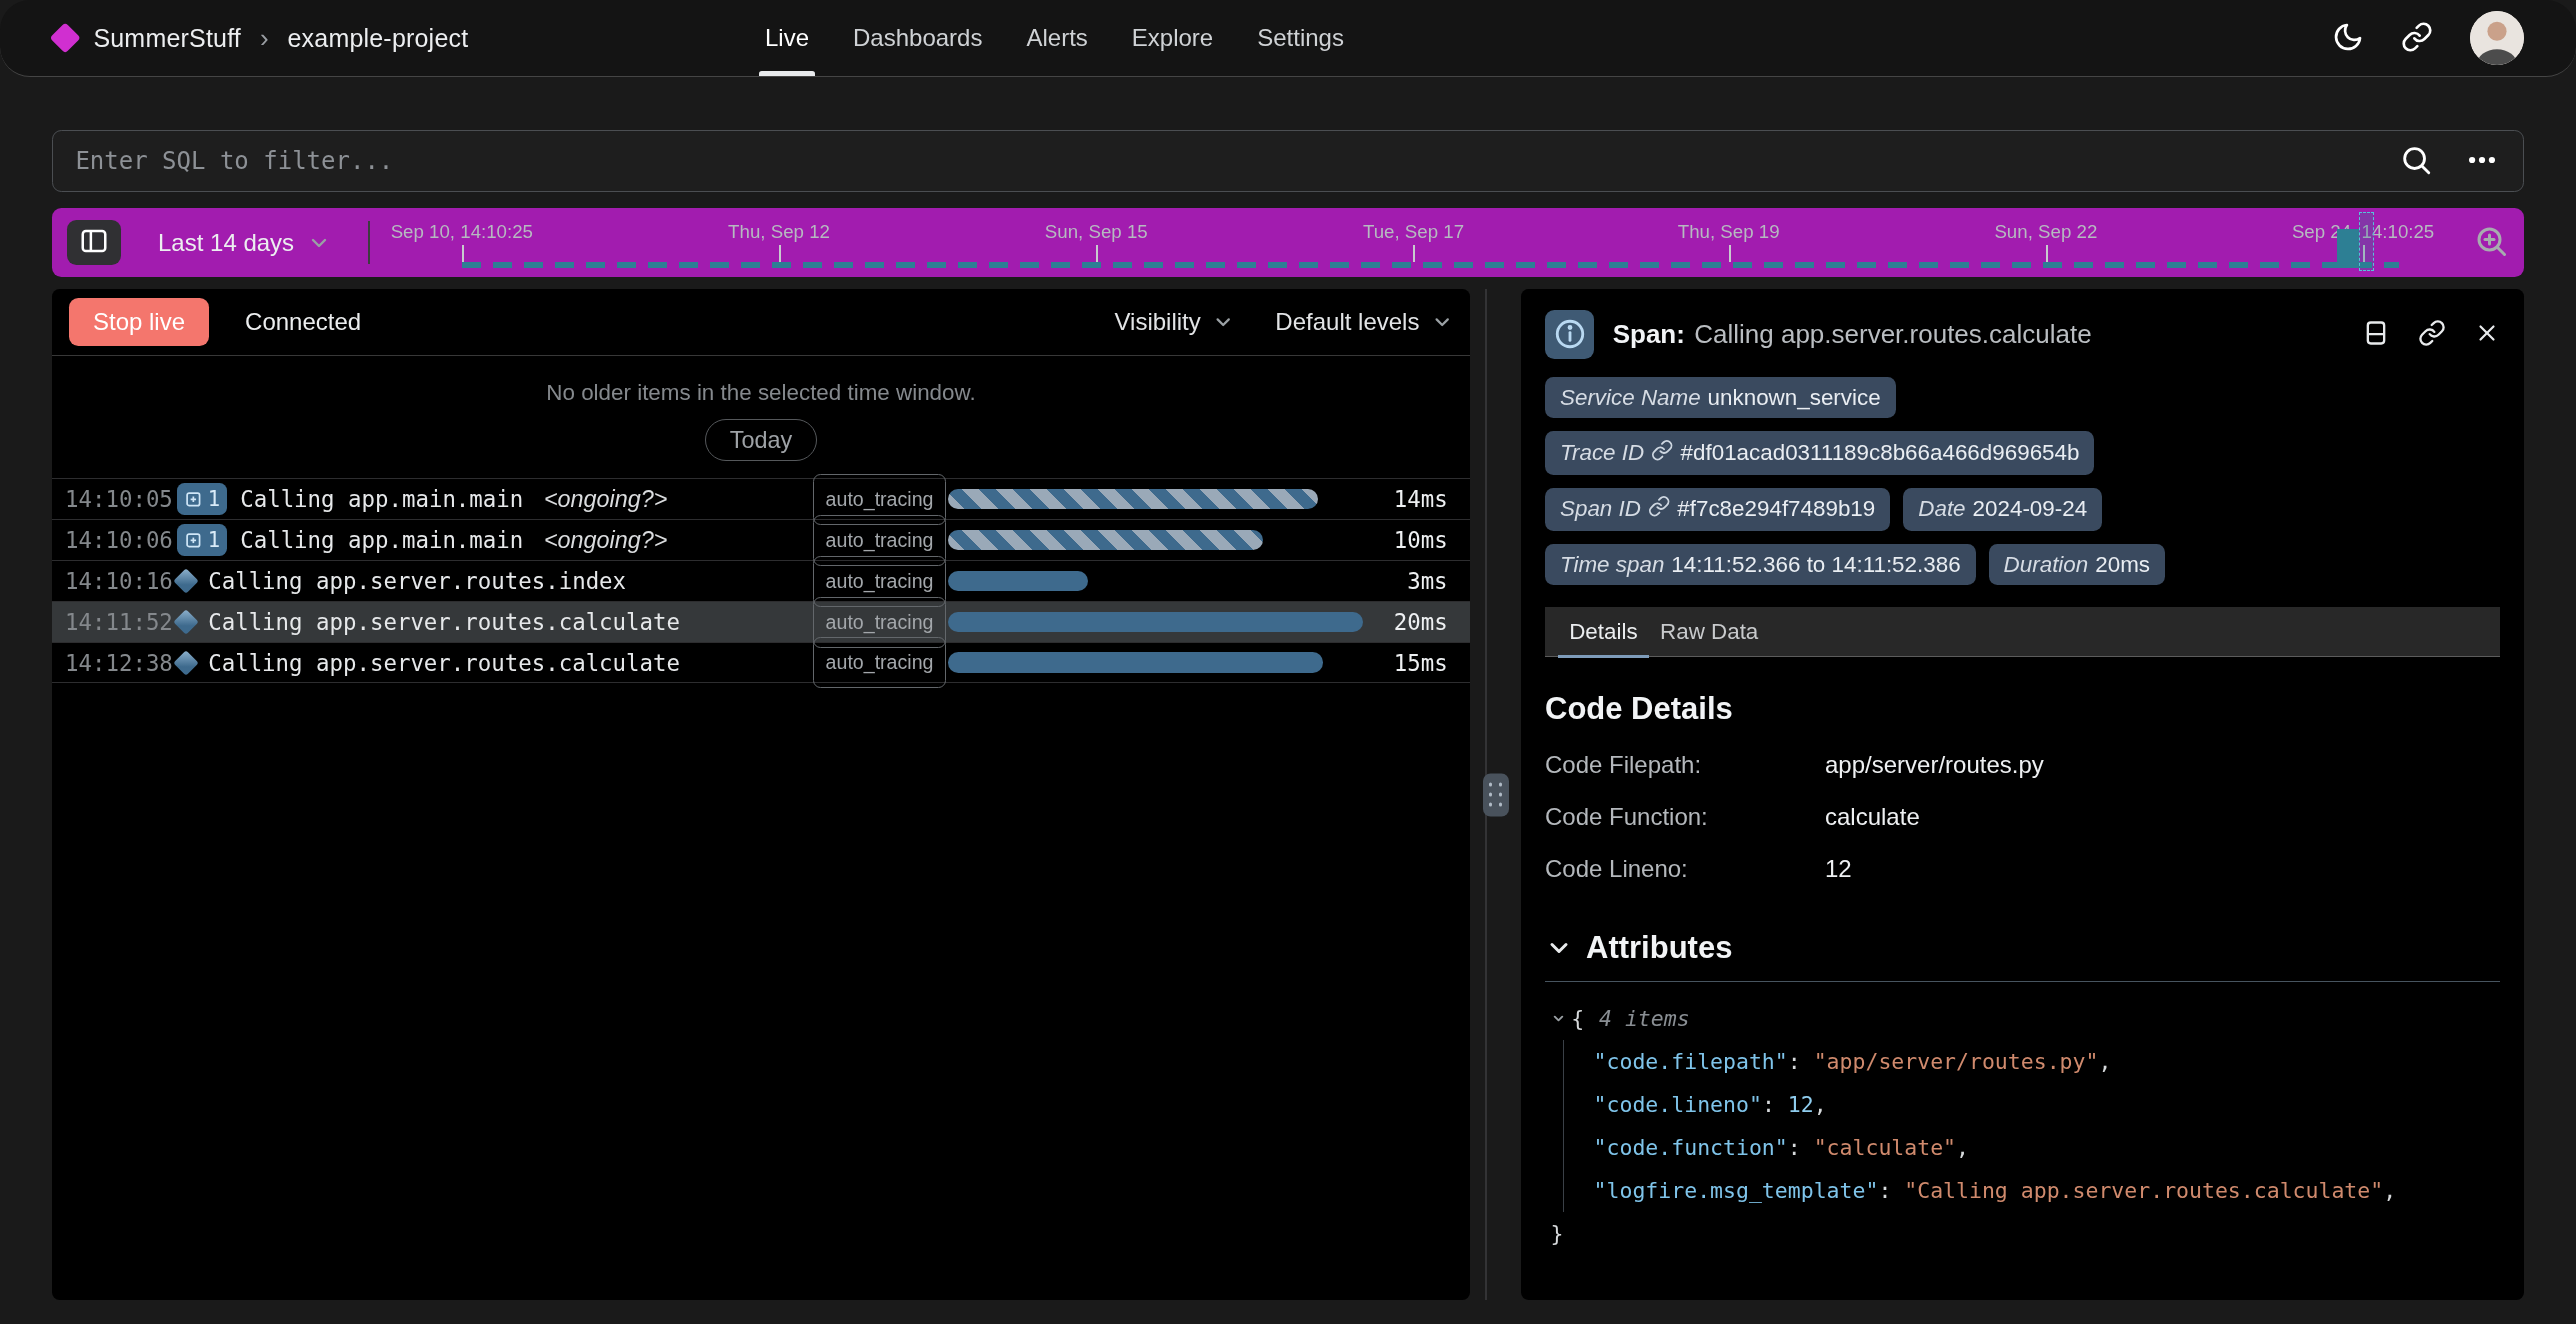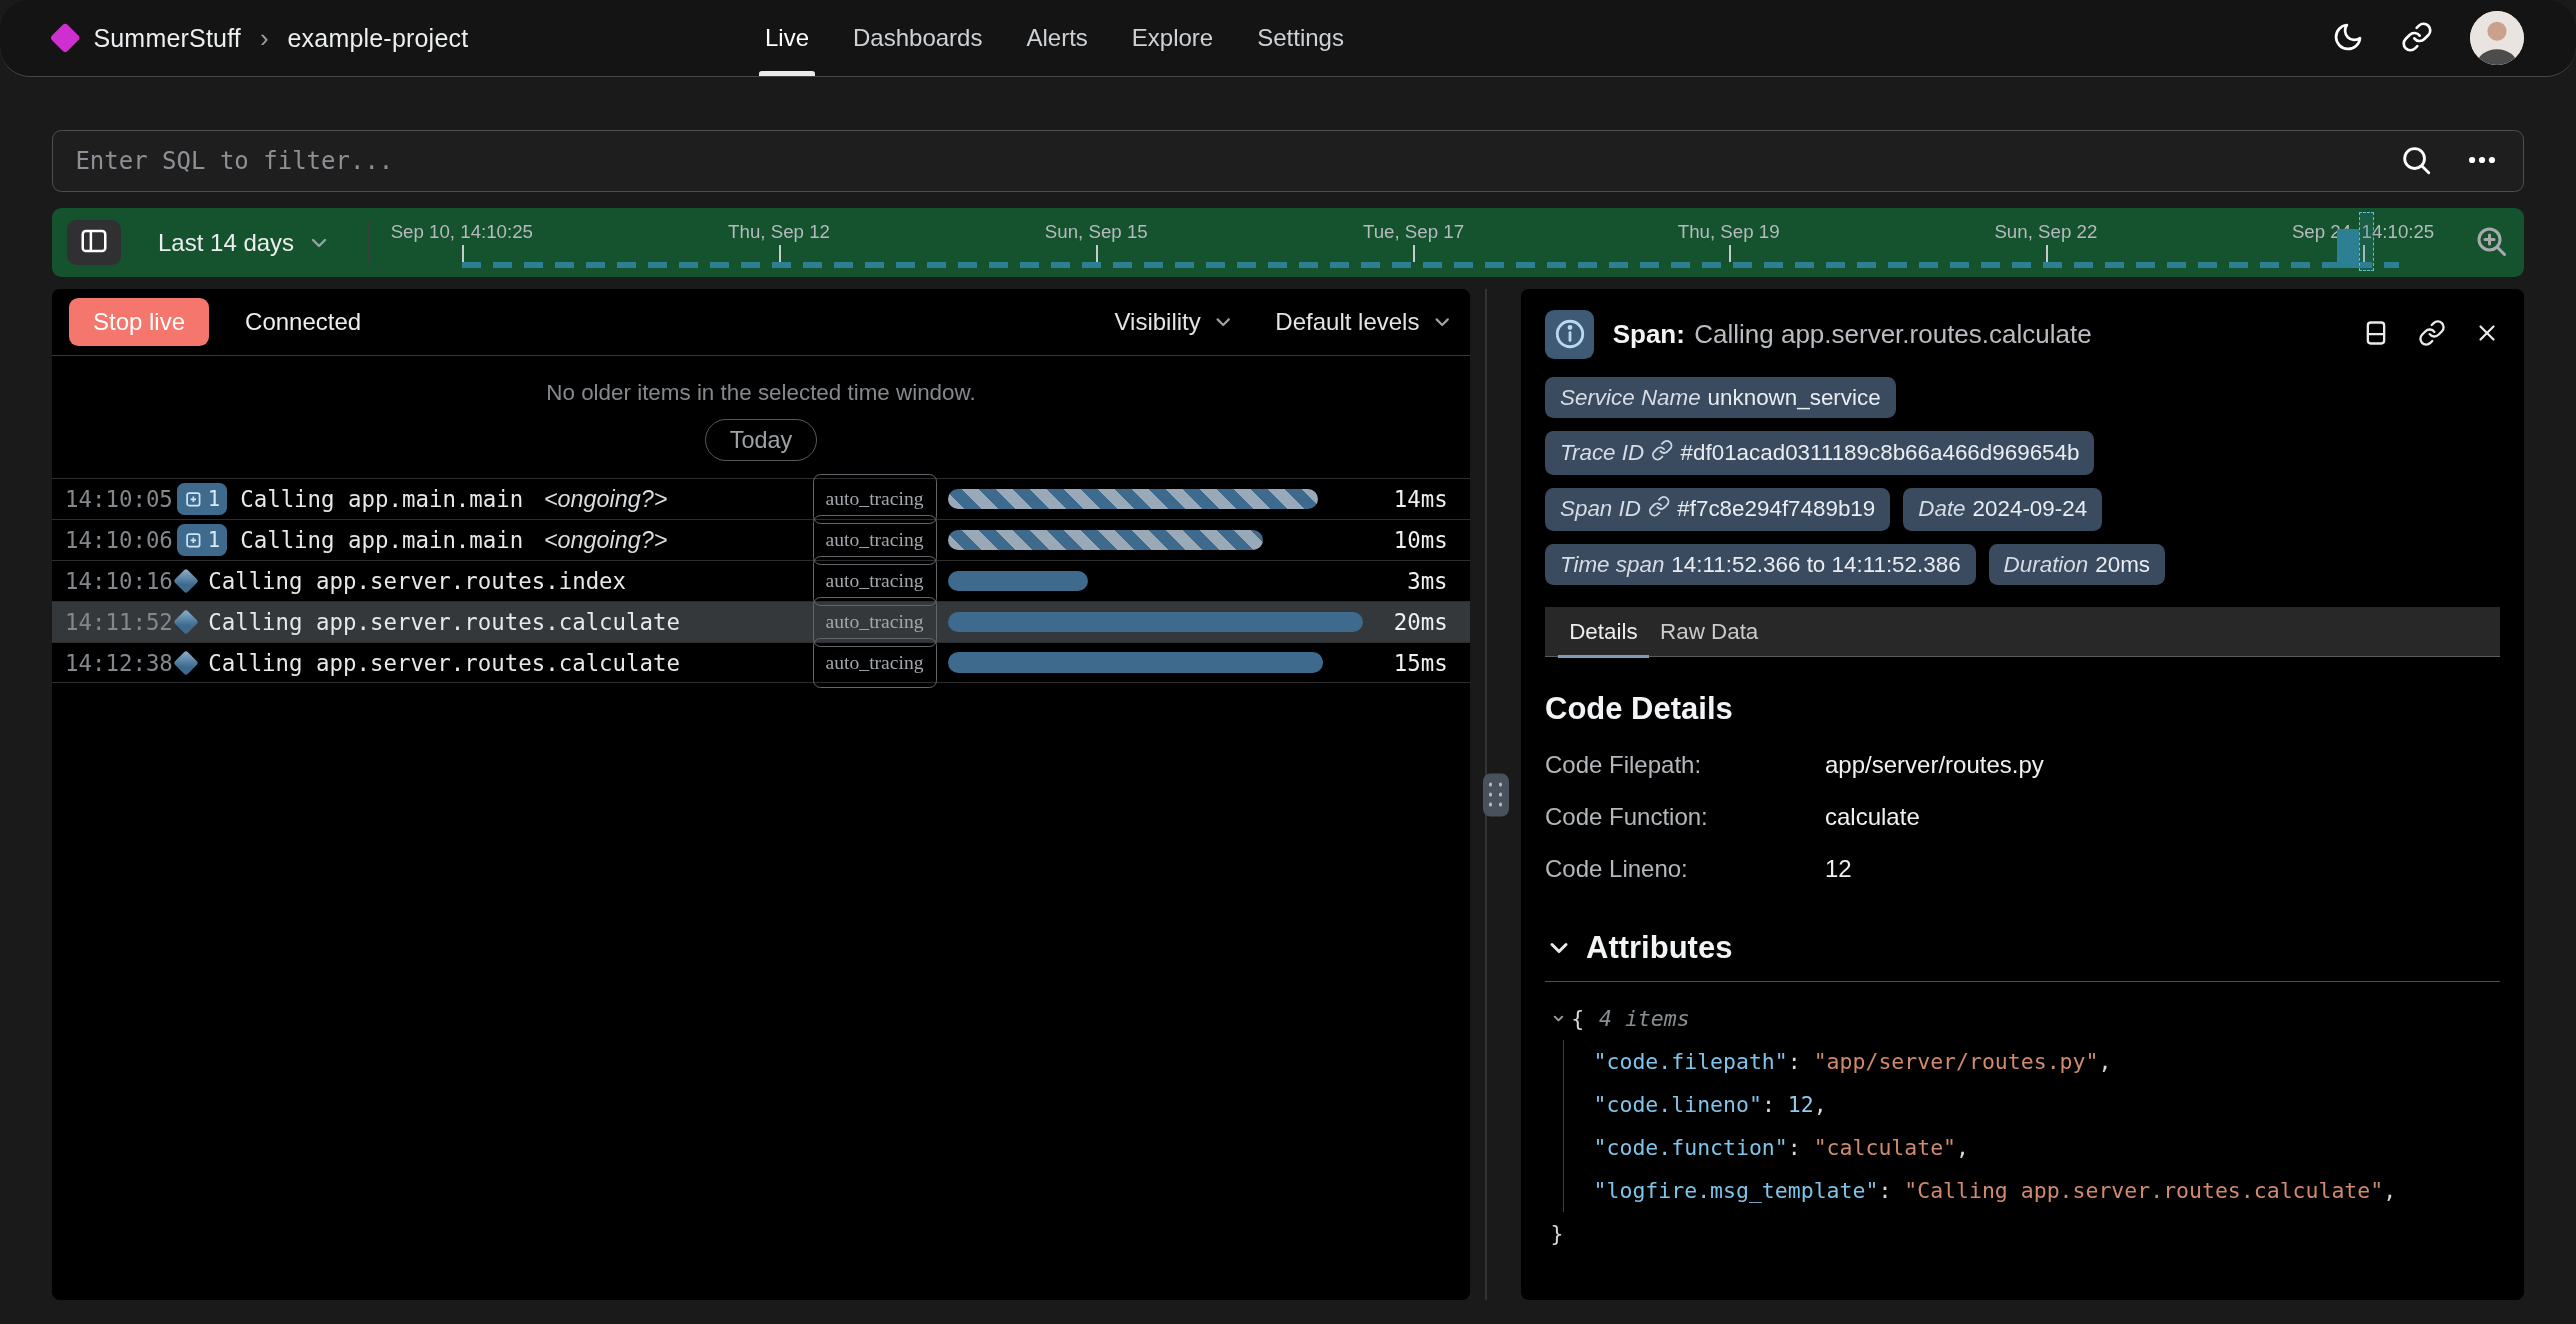--- a/index.html
+++ b/index.html
@@ -23,21 +23,21 @@
 
   .content { padding:0 52px; }
 
   
   .sql-bar { position:relative; margin-top:53px; height:62px; background:#1e1e1e; border:1.9px solid #4b4e52; border-radius:9.3px; display:flex; align-items:center; }
   .sql-input { flex:1; height:100%; background:transparent; border:none; outline:none; padding:0 206px 0 22.4px; font-family:"DejaVu Sans Mono", monospace; font-size:24px; color:#d8dadc; }
   .sql-input::placeholder { color:#8d9196; }
   .sql-icons { position:absolute; right:24px; display:flex; align-items:center; gap:32px; }
 
   
-  .timeline { margin-top:16px; height:69px; background:#14532d; border-radius:9.3px; display:flex; align-items:center; }
+  .timeline { margin-top:16px; height:69px; background:#a21caf; border-radius:9.3px; display:flex; align-items:center; }
   .tl-toggle { margin-left:15px; width:54px; height:45px; border-radius:9.3px; background:#303033; display:flex; align-items:center; justify-content:center; cursor:pointer; border:none; }
   .tl-range { margin-left:37px; display:flex; align-items:center; gap:13px; font-size:24px; color:#eceef0; cursor:pointer; }
   .tl-divider { margin-left:37px; width:1.9px; height:43px; background:#3d3d3f; }
   .tl-track { position:relative; flex:1; height:100%; }
   .tl-label { position:absolute; top:13px; transform:translateX(-50%); font-size:18.7px; color:#b6bac0; white-space:nowrap; }
   .tl-tick { position:absolute; bottom:15px; width:1.9px; height:17px; background:#c8cbce; }
   .tl-dashline { position:absolute; left:4.4%; right:2.8%; bottom:9.3px; height:5.6px;
     background:repeating-linear-gradient(90deg,#2d7f94 0 18.7px, transparent 18.7px 31px); }
   .tl-spike { position:absolute; left:calc(95.5% - 26px); bottom:9.3px; width:22.4px; height:39px; background:#2d7f94; }
   .tl-cursor { position:absolute; left:calc(95.5% - 3.7px); top:3.7px; bottom:5.6px; width:15px; border:1.9px dashed #58c1da; background:rgba(45,127,148,.25); }
@@ -71,21 +71,21 @@
   .log-row.selected { background:#35383a; }
   .row-time { width:101px; flex:none; font-size:22.4px; color:#84888c; }
   .row-icon { margin-left:11.2px; margin-right:13px; flex:none; display:flex; align-items:center; }
   .count-badge { width:50px; height:32px; border-radius:7.5px; background:#3e6a8d; display:inline-flex; align-items:center; justify-content:center; gap:4.7px; }
   .count-badge .num { font-size:20.6px; color:#d9ebf8; }
   .span-diamond { width:18px; height:18px; transform:rotate(45deg); border-radius:2.8px; background:linear-gradient(135deg,#8fb3cf,#3e6a8d 65%); }
   .row-msg { font-size:22.4px; color:#e6e8ea; white-space:nowrap; }
   .row-suffix { margin-left:20.6px; font-family:"Liberation Sans", sans-serif; font-style:italic; font-size:23.4px; color:#dadcde; }
   .row-flex { flex:1; }
   .tag-col { width:123px; flex:none; }
-  .tag-pill { display:inline-block; border:1.9px solid #63676b; border-radius:7.5px; color:#a3a7ab; font-family:Liberation Serif, serif; font-size:19.6px; padding:13px 12px; }
+  .tag-pill { display:inline-block; border:1.9px solid #63676b; border-radius:7.5px; color:#a3a7ab; font-family:Liberation Sans, sans-serif; font-size:19.6px; padding:13px 12px; }
   .bar-track { position:relative; width:500px; flex:none; height:100%; display:flex; align-items:center; margin-left:12px; }
   .bar { height:20.6px; border-radius:10.3px; background:#3e6a8d; }
   .bar.striped { background:repeating-linear-gradient(45deg,#9aa9b8 0 12px,#3e6a8d 12px 24px); }
   .row-duration { position:absolute; right:0; font-size:22.4px; color:#eef0f2; }
 
   
   .detail-header { display:flex; align-items:center; }
   .info-tile { width:49px; height:49px; border-radius:9.3px; background:#3f5a74; display:flex; align-items:center; justify-content:center; flex:none; }
   .detail-title { margin-left:18.7px; font-size:26px; white-space:nowrap; overflow:hidden; }
   .detail-title b { color:#f2f4f6; font-weight:700; }

